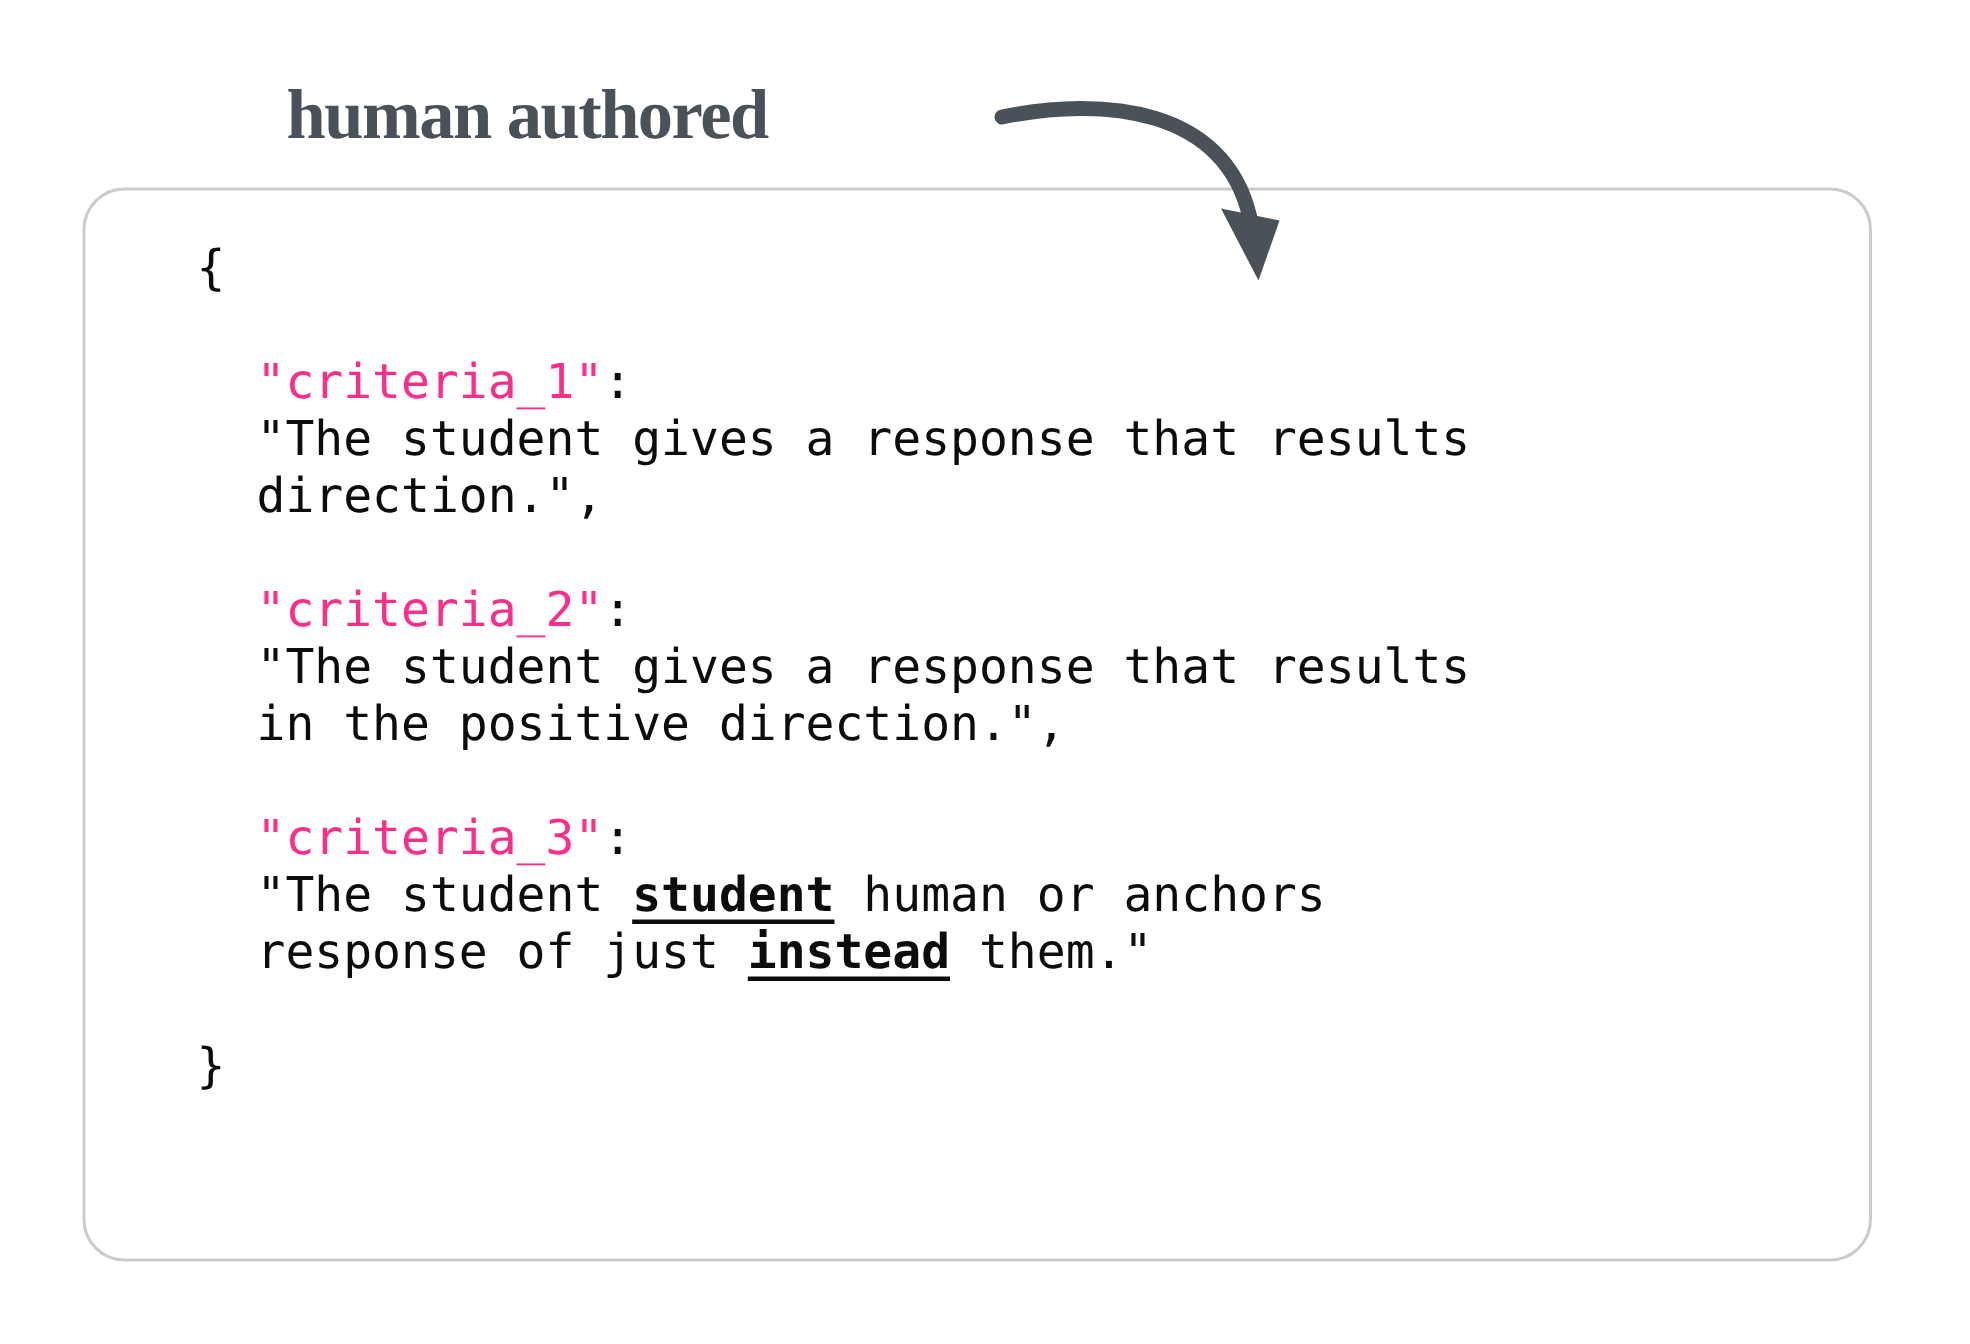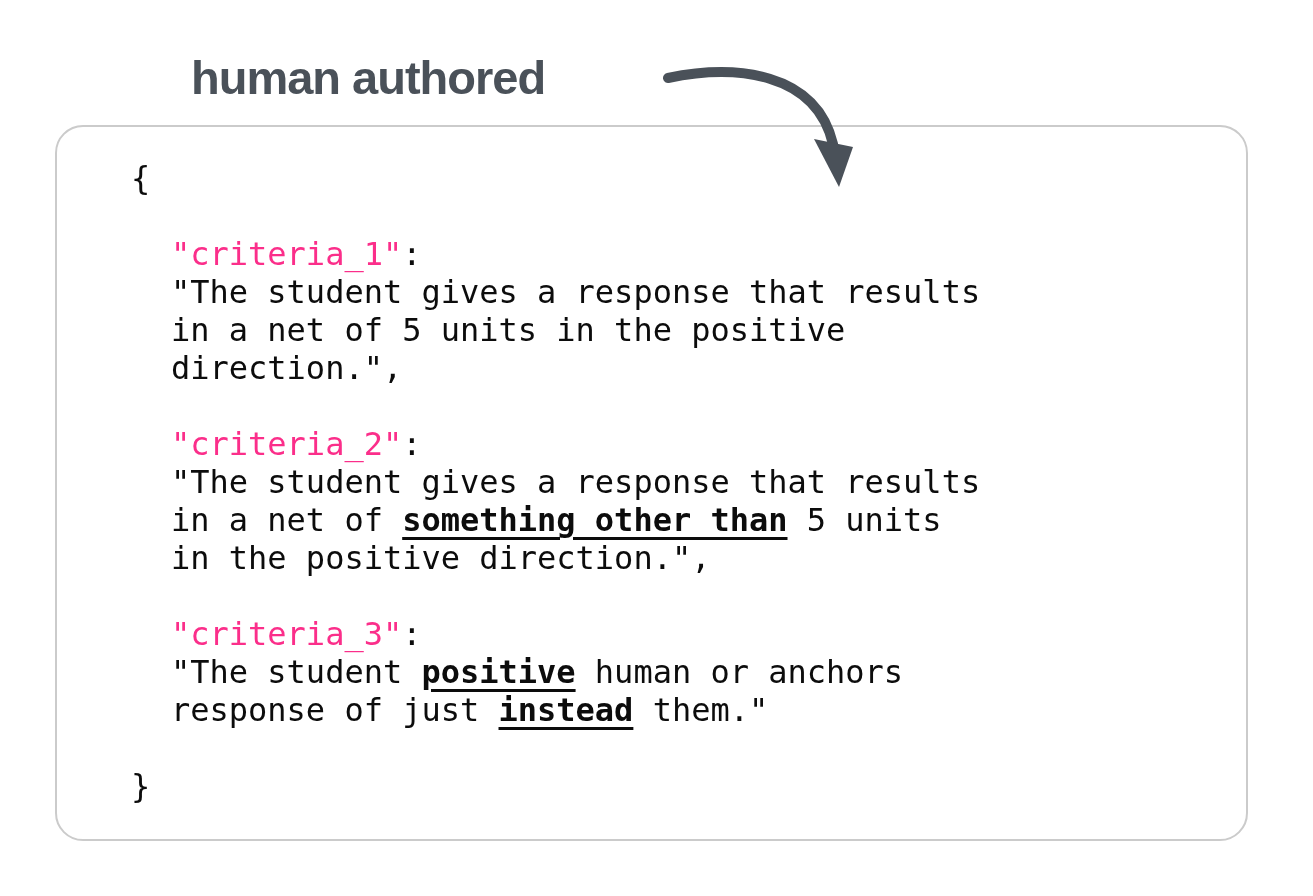--- a/index.html
+++ b/index.html
@@ -12,21 +12,21 @@
     width: 1313px;
     height: 896px;
     background: #ffffff;
     overflow: hidden;
     font-family: "DejaVu Sans", "Liberation Sans", sans-serif;
   }
   .title {
     position: absolute;
     left: 191px;
     top: 50px;
-    font-family: Liberation Sans, sans-serif;
+    font-family: Liberation Serif, serif;
     font-size: 47px;
     font-weight: bold;
     letter-spacing: -1px;
     color: var(--title-gray, #4a5159);
     white-space: nowrap;
   }
   .arrow-svg {
     position: absolute;
     left: 656px;
     top: 54px;
@@ -89,30 +89,28 @@
     <polygon points="158,85 197,93 183,133" fill="#4a5159"></polygon>
   </svg>
 
   <div class="code-box">
     <div class="code-content">
 
       <div class="code-line"><span class="seg">{</span></div>
 
       <div class="code-line entry-line block-start"><span class="key">"criteria_1"</span><span class="colon">:</span></div>
       <div class="code-line entry-line"><span class="seg">"The student gives a response that results</span></div>
-      <div class="code-line entry-line"><span class="seg">in a net of 5 units in the positive</span></div>
       <div class="code-line entry-line"><span class="seg">direction.",</span></div>
 
       <div class="code-line entry-line block-start"><span class="key">"criteria_2"</span><span class="colon">:</span></div>
       <div class="code-line entry-line"><span class="seg">"The student gives a response that results</span></div>
-      <div class="code-line entry-line"><span class="seg">in a net of </span><span class="seg emph">something other than</span><span class="seg"> 5 units</span></div>
       <div class="code-line entry-line"><span class="seg">in the positive direction.",</span></div>
 
       <div class="code-line entry-line block-start"><span class="key">"criteria_3"</span><span class="colon">:</span></div>
-      <div class="code-line entry-line"><span class="seg">"The student </span><span class="seg emph">positive</span><span class="seg"> human or anchors</span></div>
+      <div class="code-line entry-line"><span class="seg">"The student </span><span class="seg emph">student</span><span class="seg"> human or anchors</span></div>
       <div class="code-line entry-line"><span class="seg">response of just </span><span class="seg emph">instead</span><span class="seg"> them."</span></div>
 
       <div class="code-line block-start"><span class="seg">}</span></div>
 
     </div>
   </div>
 
 </div>
 
 </body></html>

